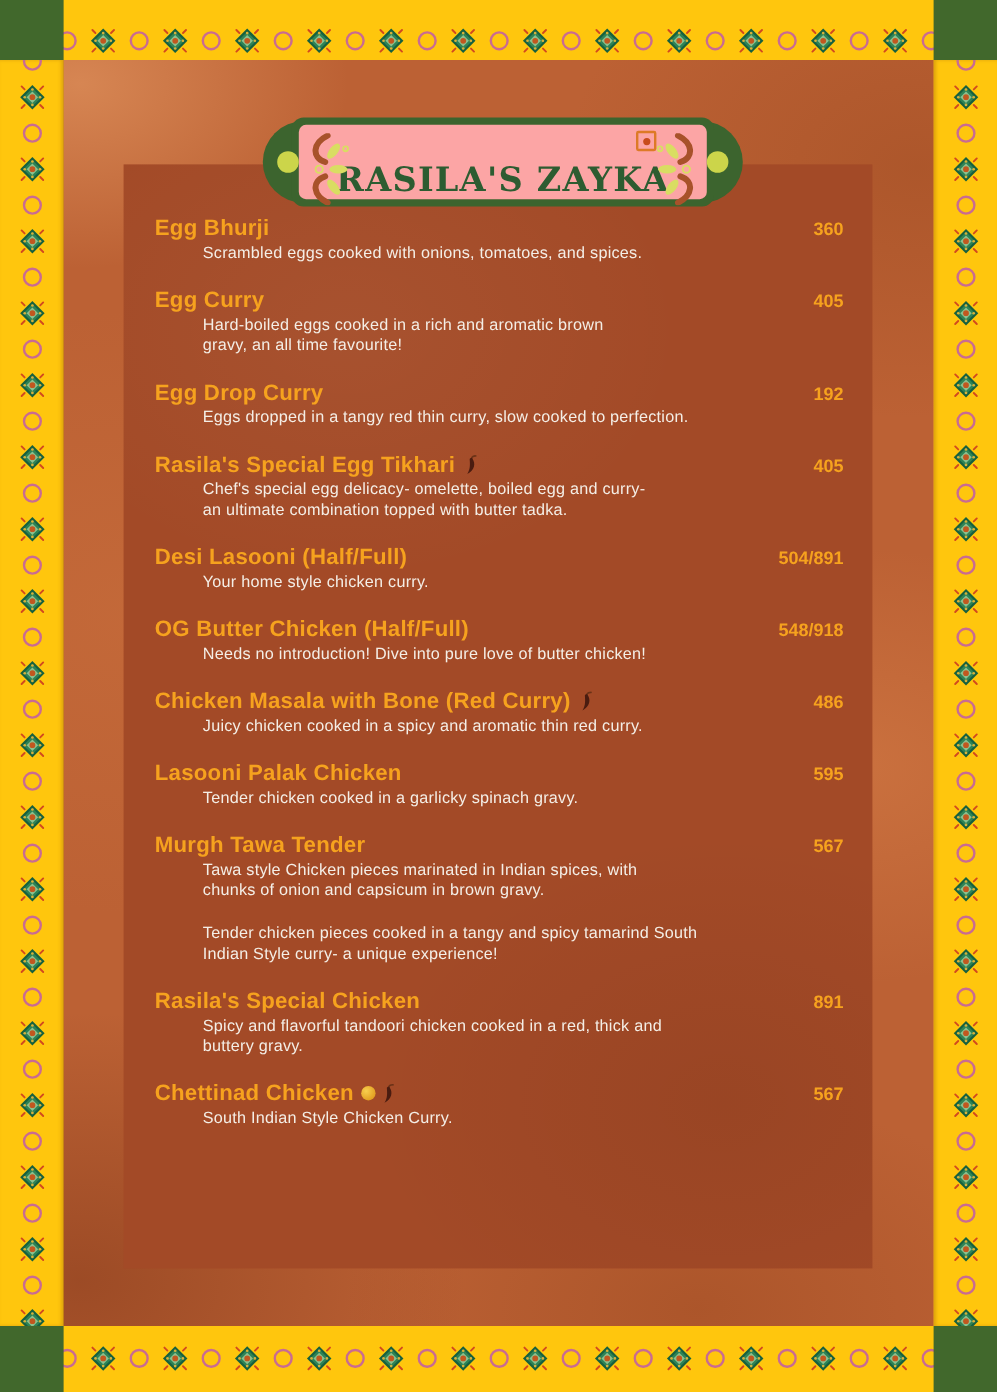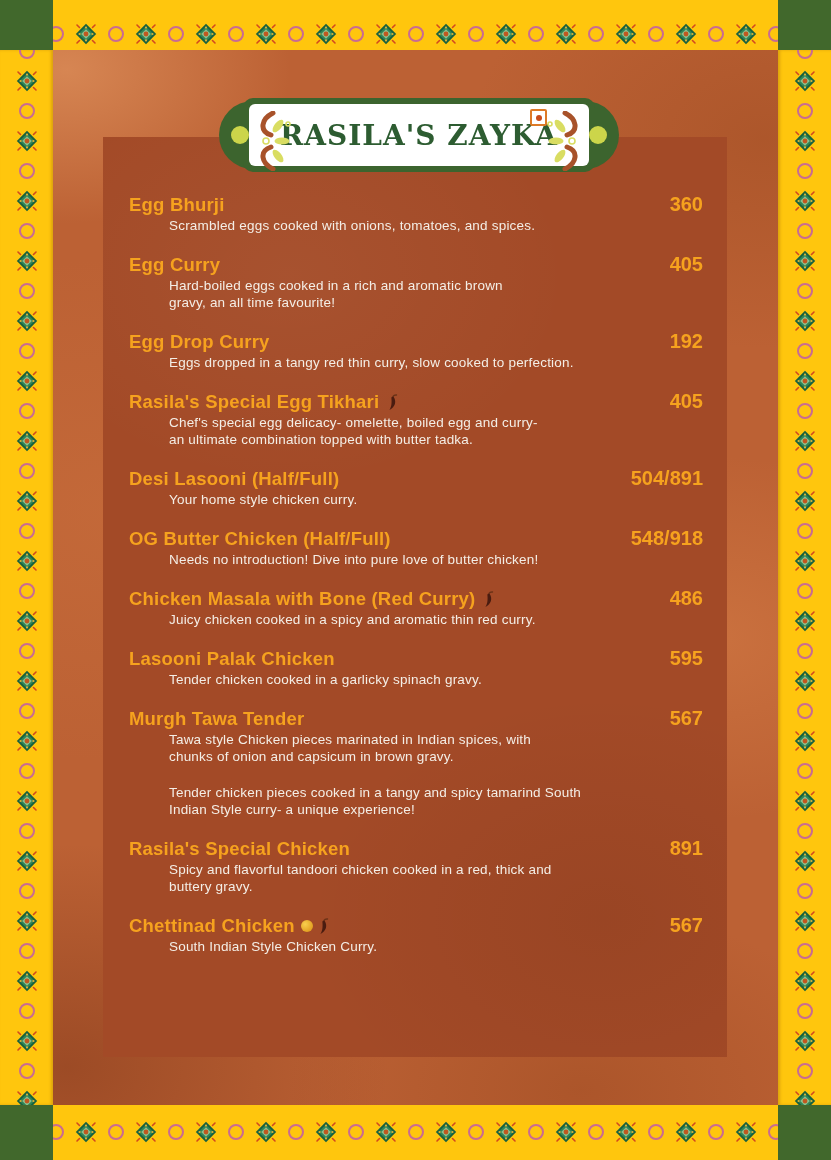--- a/index.html
+++ b/index.html
@@ -42,36 +42,36 @@
       radial-gradient(ellipse 400px 300px at 30% 15%, rgba(255,230,200,.05), transparent 70%),
       radial-gradient(ellipse 420px 320px at 80% 85%, rgba(40,10,0,.08), transparent 70%);
   }
   
   .banner{position:absolute;left:243px;top:98px;width:352px;height:74px;z-index:6;}
   .banner-frame{position:absolute;inset:0;background:#3c642e;border-radius:10px;}
   .bump{position:absolute;width:68px;height:68px;border-radius:50%;background:#3c642e;top:3px;}
   .bump.left{left:-24px;} .bump.right{right:-24px;}
   .bump-dot{position:absolute;width:18px;height:18px;border-radius:50%;background:#ccd54a;top:28px;z-index:2;}
   .bump-dot.left{left:-12px;} .bump-dot.right{right:-12px;}
-  .banner-inner{position:absolute;inset:6px;background:#ffffff;border-radius:6px;display:flex;align-items:center;justify-content:center;}
+  .banner-inner{position:absolute;inset:6px;background:#fca5a5;border-radius:6px;display:flex;align-items:flex-end;justify-content:center;}
   .banner-title{
     font-family:"DejaVu Serif","Liberation Serif",serif;font-weight:700;
     font-size:28px;letter-spacing:1px;color:#2d5c31;white-space:nowrap;
   }
   .ornament{position:absolute;top:7px;height:60px;width:34px;}
   .ornament.left{left:8px;}
   .ornament.right{right:8px;transform:scaleX(-1);}
   .veg-mark{position:absolute;left:281px;top:5px;width:13px;height:13px;border:2px solid #dd7a27;border-radius:2px;display:flex;align-items:center;justify-content:center;}
   .veg-mark i{display:block;width:6px;height:6px;border-radius:50%;background:#c84b1b;}
   
-  .menu-list{position:absolute;left:26px;right:24px;top:56px;display:flex;flex-direction:column;gap:19px;}
+  .menu-list{position:absolute;left:26px;right:24px;top:41px;display:flex;flex-direction:column;gap:19px;}
   .item-head{display:flex;align-items:baseline;}
   .item-name{font-weight:700;font-size:18.5px;line-height:24px;color:#f6a21e;letter-spacing:.2px;}
   .item-icons{display:inline-flex;align-items:center;gap:3px;margin-left:6px;align-self:center;}
-  .item-price{margin-left:auto;font-weight:700;font-size:20px;color:#f6a21e;white-space:nowrap;}
+  .item-price{margin-left:auto;font-weight:700;font-size:15px;color:#f6a21e;white-space:nowrap;}
   .item-desc{font-size:13.5px;line-height:17px;color:#f4eee6;white-space:pre-line;letter-spacing:.2px;margin-left:40px;}
   .icon-dot{width:12px;height:12px;border-radius:50%;background:radial-gradient(circle at 35% 35%,#f8cf4e,#e3a123 70%,#c9881a);}
   .icon-chili{width:13px;height:17px;display:block;}
 </style>
 </head>
 <body>
 
 <div class="band band-top">
   <div class="pattern-row">
       <span class="pring"></span>

